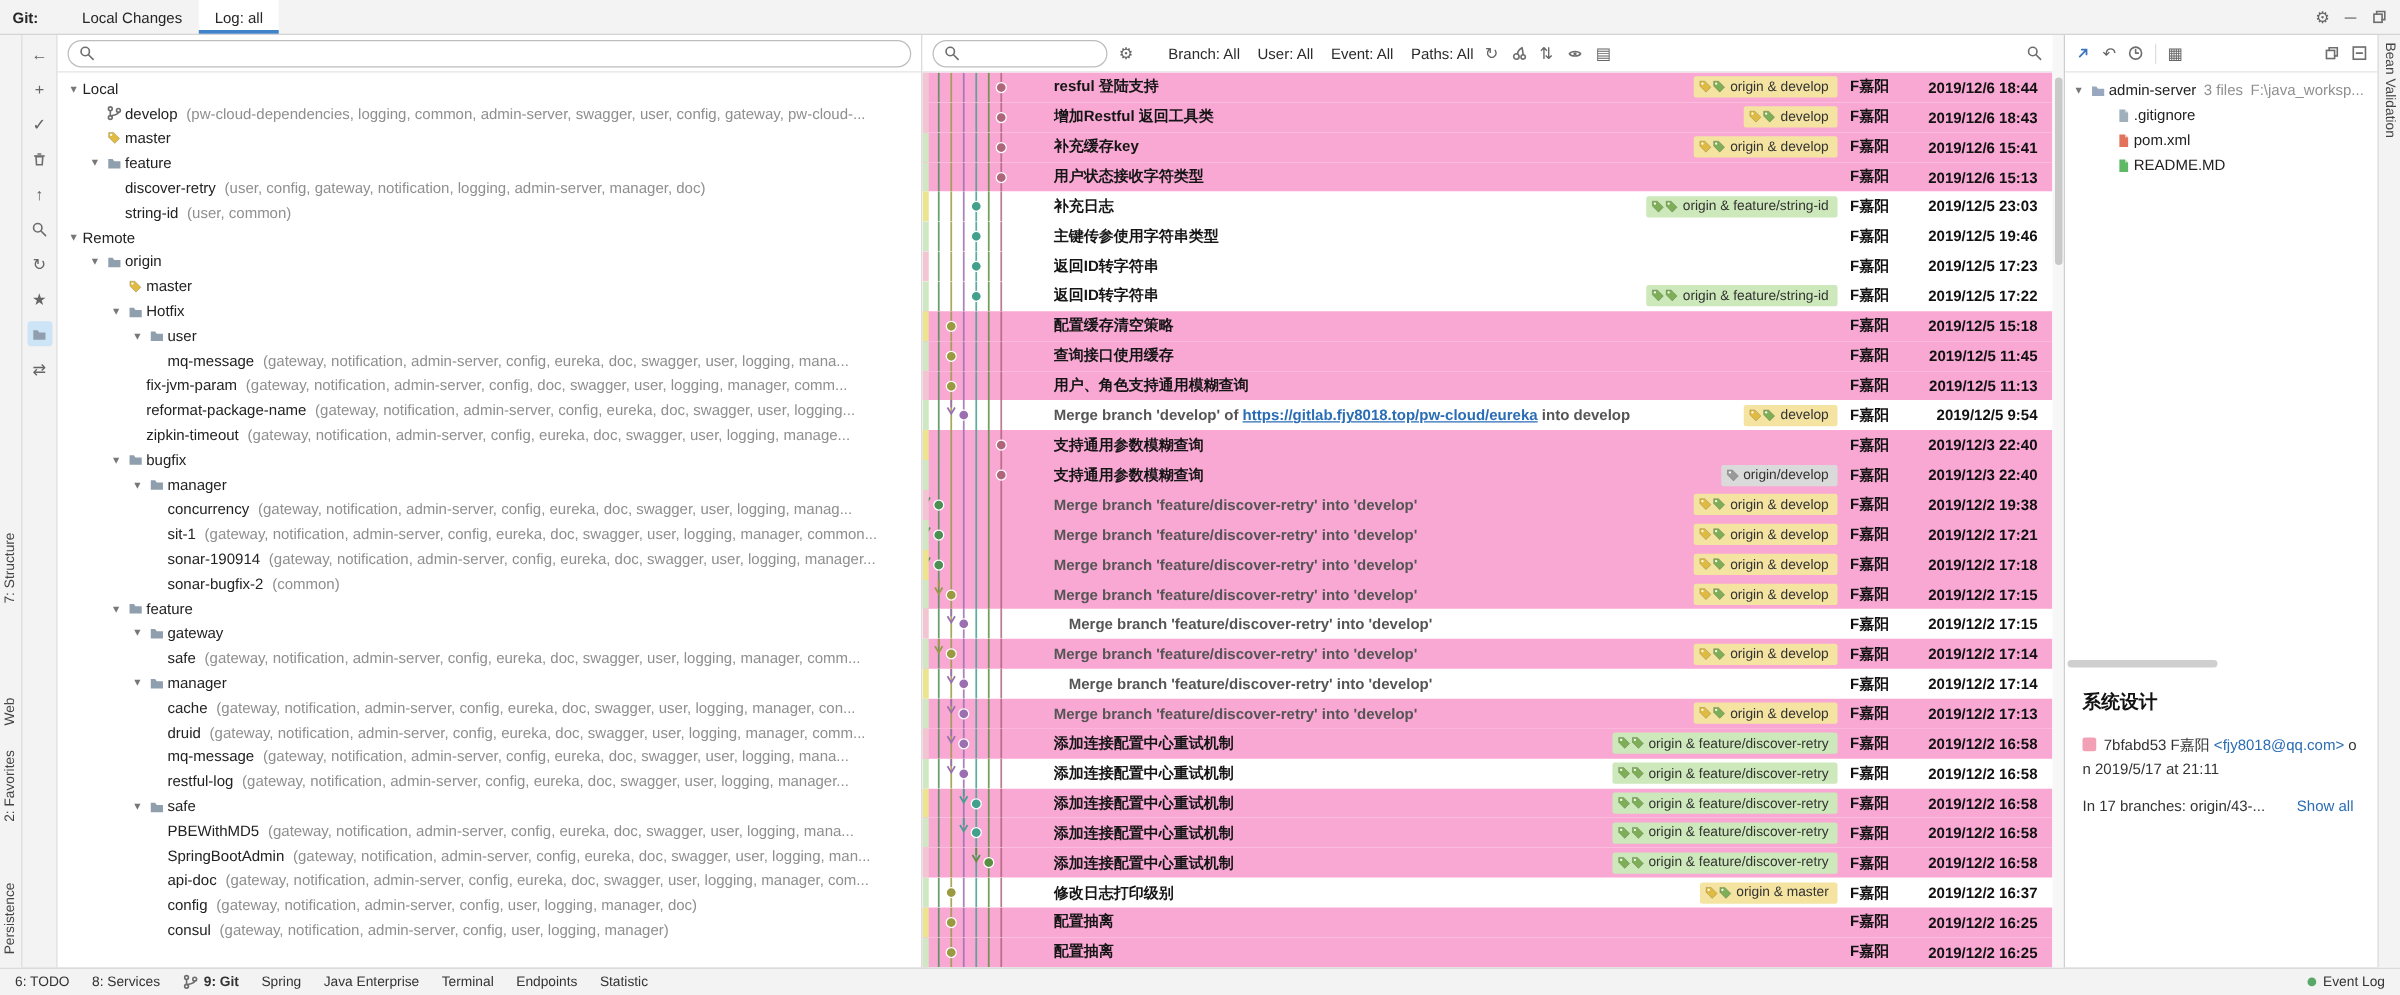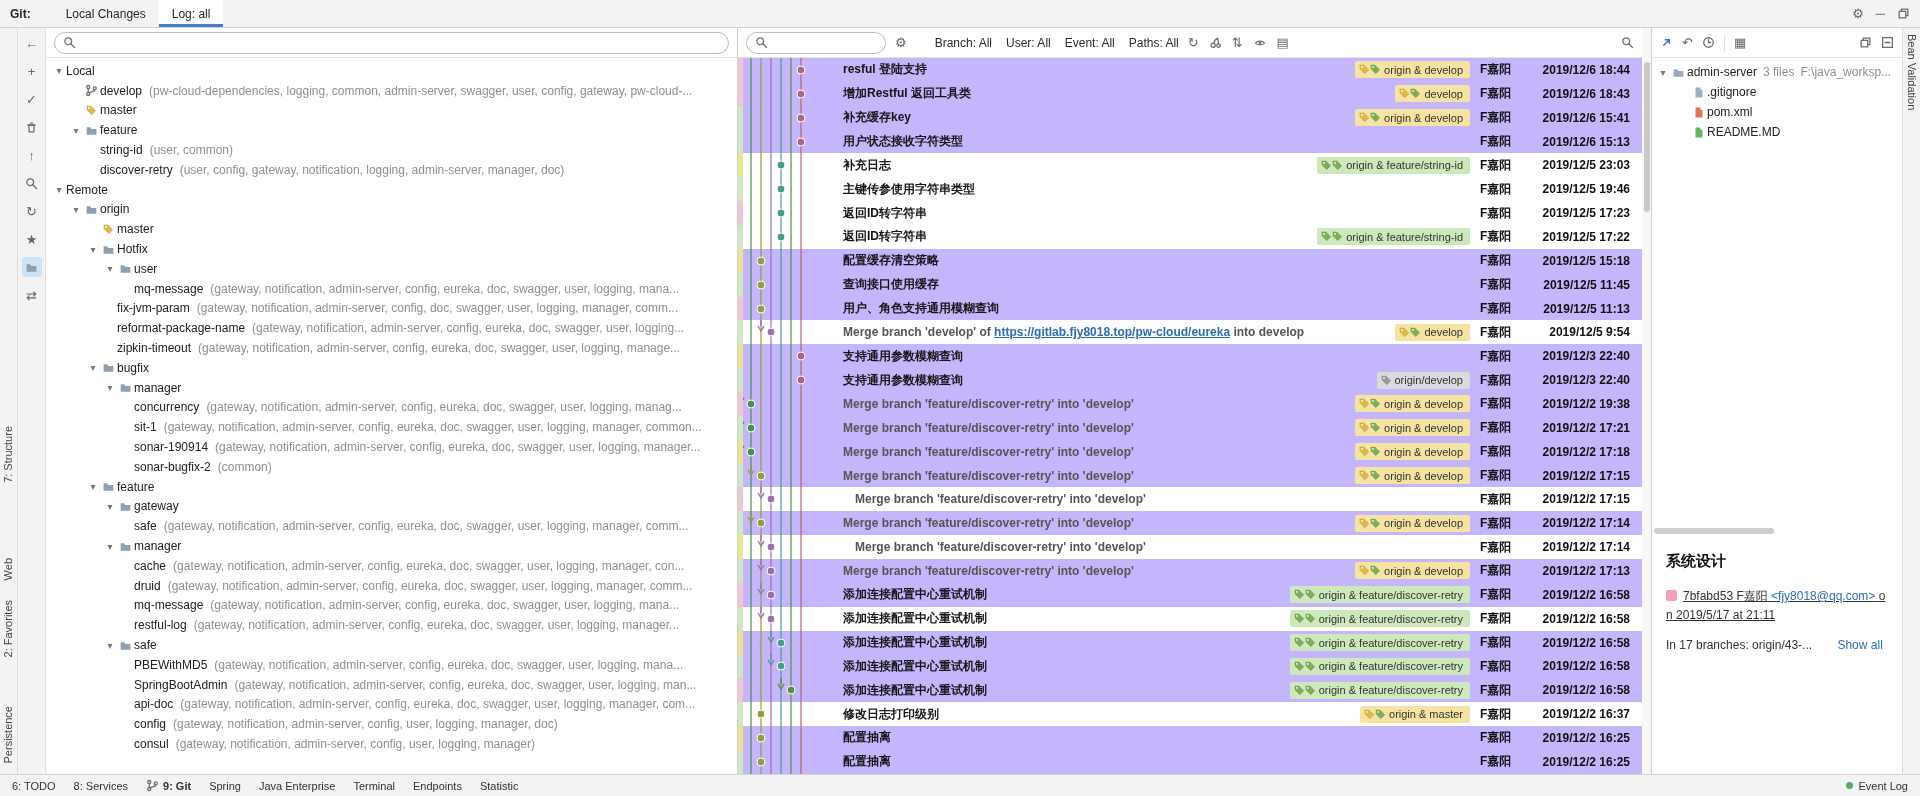--- a/index.html
+++ b/index.html
@@ -51,21 +51,21 @@
   .tsuffix { color:#8f8f8f; margin-left:7px; }
 
   
   .log-panel { flex:1; min-width:0; display:flex; flex-direction:column; background:#fff; }
   .ltoolbar { height:30px; flex:none; display:flex; align-items:center; gap:9px; padding:4px 8px; border-bottom:1px solid #e3e3e3; }
   .lsearch { width:140px; flex:none; }
   .filter { color:#2b2b2b; }
   .lspacer { flex:1; }
   .commits { flex:1; overflow:hidden; }
   .crow { height:23.87px; display:flex; align-items:center; overflow:hidden; }
-  .crow.hl { background:#c4b5fd; }
+  .crow.hl { background:#f9a8d4; }
   .strip { width:5px; align-self:stretch; flex:none; }
   .graph { width:100px; flex:none; height:100%; }
   .cmsg { flex:1; min-width:0; overflow:hidden; text-overflow:ellipsis; white-space:nowrap;
           font-weight:bold; color:#151515; padding-right:10px; }
   .cmsg.merge { color:#555; }
   .cmsg a { color:#2a6db5; text-decoration:underline; }
   .clabel { flex:none; display:inline-flex; align-items:center; gap:3px; height:17px;
             padding:0 7px 0 4px; border-radius:2px; font-size:11px; font-weight:normal; color:#333; margin-right:10px; }
   .clabel.yellow { background:#f4e3a1; }
   .clabel.green  { background:#cde8ba; }
@@ -81,21 +81,21 @@
   .details-panel { width:250px; flex:none; display:flex; flex-direction:column; background:#fff; min-width:0; }
   .dtoolbar { height:30px; flex:none; display:flex; align-items:center; gap:9px; padding:0 8px; border-bottom:1px solid #e3e3e3; color:#666; }
   .dsep { width:1px; height:16px; background:#ddd; }
   .dspacer { flex:1; }
   .file-area { height:478px; flex:none; position:relative; padding-top:4px; overflow:hidden; }
   .frow { height:20px; display:flex; align-items:center; white-space:nowrap; overflow:hidden; padding-left:4px; }
   .fmeta, .fpath { color:#8f8f8f; margin-left:6px; }
   .hthumb { position:absolute; bottom:40px; left:2px; width:120px; height:6px; background:#cfcfcf; border-radius:3px; }
   .commit-info { padding:16px 12px 0 14px; }
   .csubject { font-size:15px; font-weight:bold; color:#111; margin-bottom:16px; }
-  .cmeta { line-height:1.55; color:#333; word-break:break-all;text-decoration:underline; }
+  .cmeta { line-height:1.55; color:#333; word-break:break-all; }
   .avatar { display:inline-block; width:11px; height:11px; background:#f2a0b5; border-radius:2px; margin-right:6px; vertical-align:-1px; }
   .cemail { color:#2a6db5; }
   .cbranches { margin-top:14px; color:#333; }
   .showall { color:#2a6db5; margin-left:22px; }
 
   
   .statusbar { height:22px; flex:none; background:#f3f3f3; border-top:1px solid #d4d4d4;
                display:flex; align-items:center; font-size:11px; color:#333; padding:0 12px; }
   .sitem { margin-right:18px; display:flex; align-items:center; gap:4px; }
   .sitem.active { font-weight:bold; }
@@ -225,27 +225,27 @@
               <span class="chev">▾</span>
               <span class="ticon">
                 <svg width="13" height="13" viewBox="0 0 12 12">
                   <path d="M1.5 3 h3.2 l1.2 1.6 h4.6 v5.4 h-9 z" fill="#8f9fae"></path>
                 </svg>
               </span>
               <span class="tname">feature</span>
             </div>
             <div class="trow" style="padding-left:40px">
               <span class="chev"></span>
+              <span class="tname">discover-retry</span>
+              <span class="tsuffix">(user, config, gateway, notification, logging, admin-server, manager, doc)</span>
+            </div>
+            <div class="trow" style="padding-left:40px">
+              <span class="chev"></span>
               <span class="tname">string-id</span>
               <span class="tsuffix">(user, common)</span>
-            </div>
-            <div class="trow" style="padding-left:40px">
-              <span class="chev"></span>
-              <span class="tname">discover-retry</span>
-              <span class="tsuffix">(user, config, gateway, notification, logging, admin-server, manager, doc)</span>
             </div>
             <div class="trow" style="padding-left:6px">
               <span class="chev">▾</span>
               <span class="tname">Remote</span>
             </div>
             <div class="trow" style="padding-left:23px">
               <span class="chev">▾</span>
               <span class="ticon">
                 <svg width="13" height="13" viewBox="0 0 12 12">
                   <path d="M1.5 3 h3.2 l1.2 1.6 h4.6 v5.4 h-9 z" fill="#8f9fae"></path>

